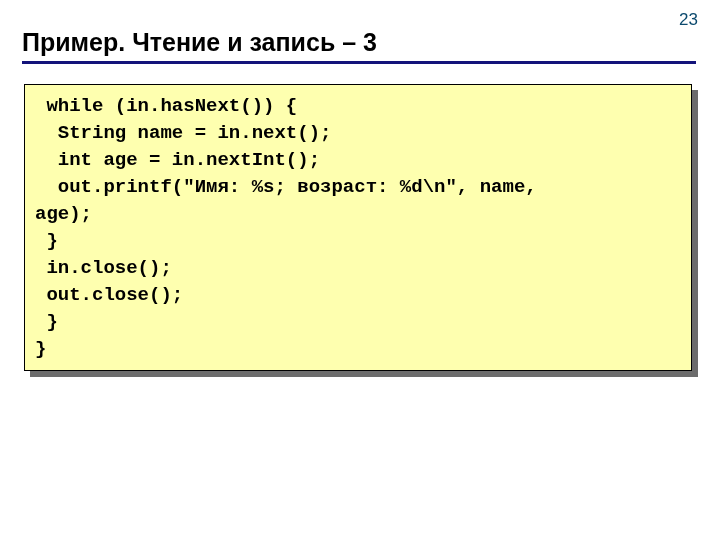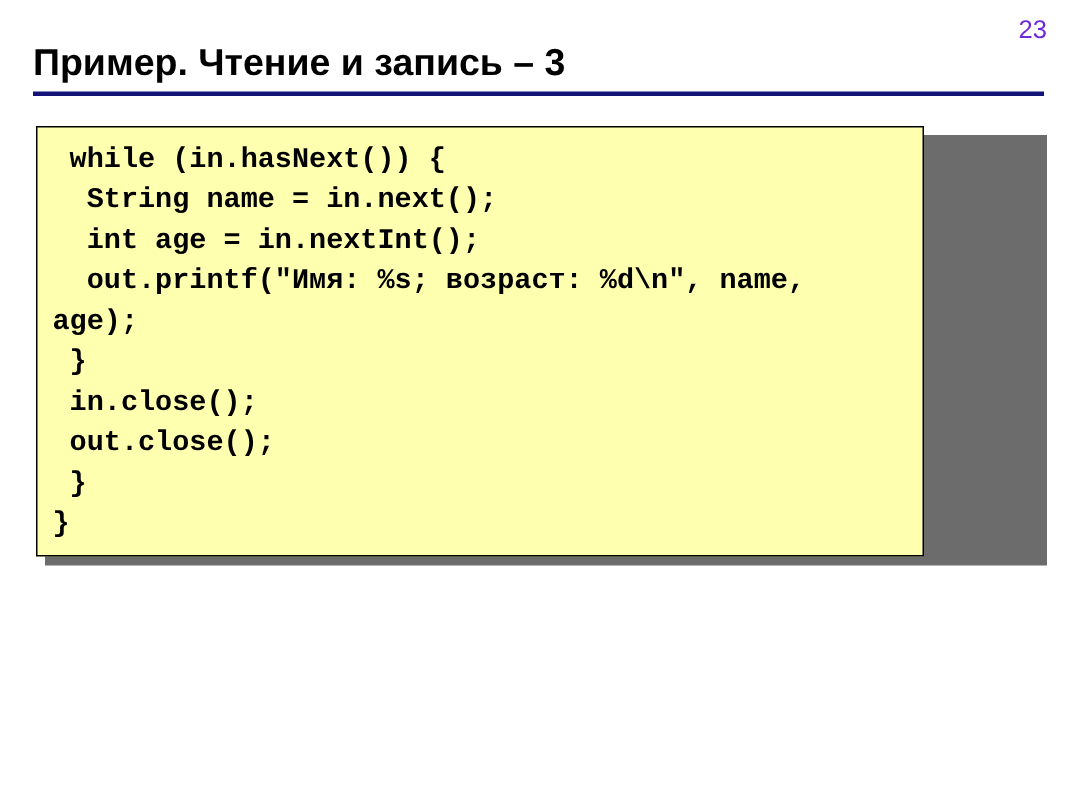--- a/index.html
+++ b/index.html
@@ -16,21 +16,21 @@
     width: 720px;
     height: 540px;
     box-sizing: border-box;
     padding: 12px 22px 0 22px;
   }
   .page-number {
     position: absolute;
     top: 10px;
     right: 22px;
     font-size: 17px;
-    color: #6d28d9;
+    color: #0c4a6e;
   }
   .title {
     font-size: 25px;
     font-weight: bold;
     color: #000;
     margin-top: 16px;
     margin-bottom: 4px;
   }
   .rule {
     width: 674px;
@@ -43,21 +43,21 @@
     left: 30px;
     top: 90px;
     width: 668px;
     height: 287px;
     background: #6c6c6c;
   }
   .code-box {
     position: absolute;
     left: 24px;
     top: 84px;
-    width: 592px;
+    width: 668px;
     height: 287px;
     background: #feffaf;
     border: 1px solid #000;
     box-sizing: border-box;
     padding: 8px 10px;
   }
   .code {
     font-family: "Courier New", Courier, monospace;
     font-size: 19px;
     font-weight: bold;

